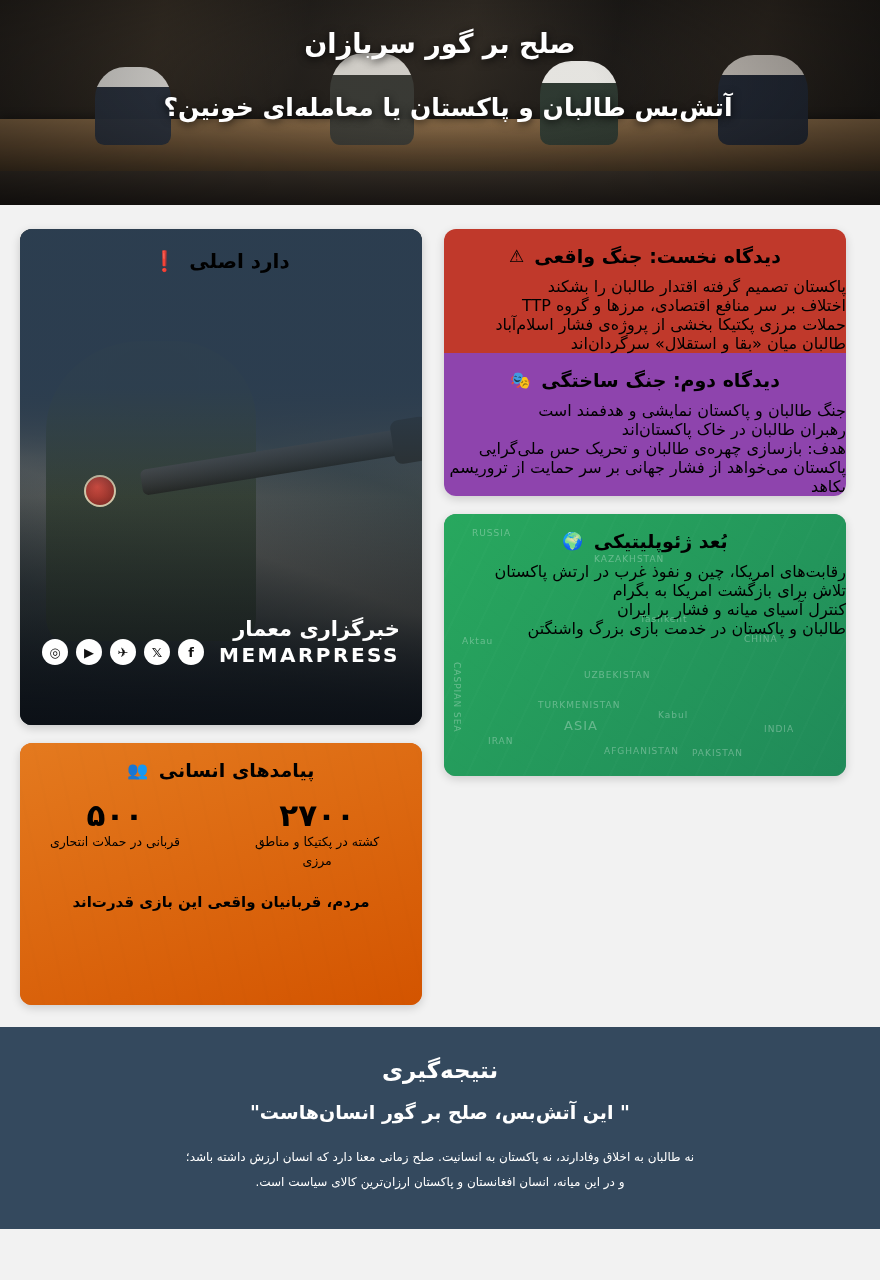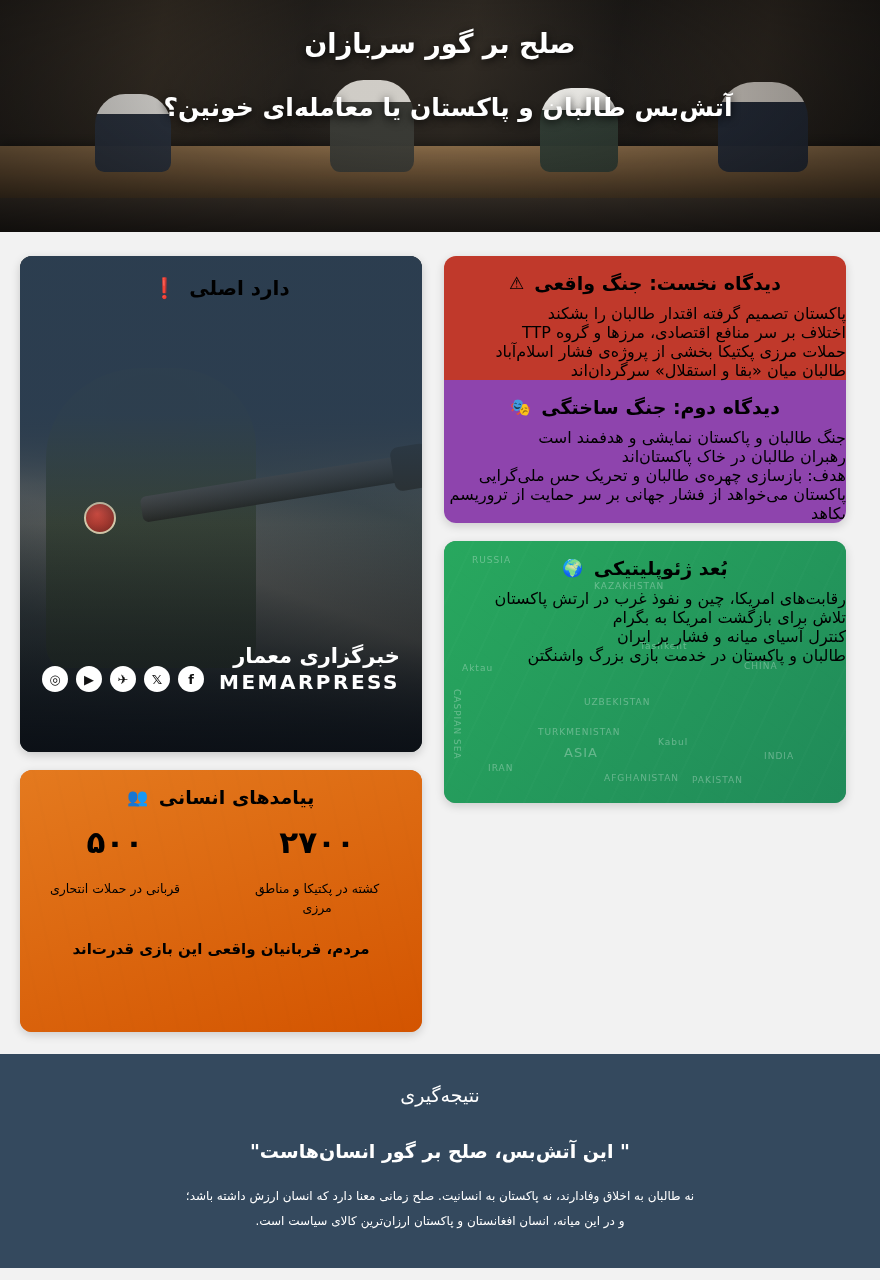--- a/index.html
+++ b/index.html
@@ -14,21 +14,21 @@
     height: 1280px;
     position: relative;
     background: #f2f2f2;
     overflow: hidden;
   }
 
   
   .hero {
     position: relative;
     width: 880px;
-    height: 232px;
+    height: 205px;
     background: #2b2723;
     overflow: hidden;
   }
   .hero-photo {
     position: absolute;
     inset: 0;
     background:
       linear-gradient(to bottom, rgba(20,18,16,.55), rgba(20,18,16,.78)),
       linear-gradient(100deg, #4a4138 0%, #6a5a46 18%, #3d3730 34%, #5b5042 52%, #2e2a26 68%, #55483a 84%, #332e29 100%);
   }
@@ -157,21 +157,21 @@
   }
   .stat { text-align: center; }
   .stat .num {
     font-size: 31px;
     font-weight: bold;
     letter-spacing: 1px;
   }
   .stat .cap {
     font-size: 12.5px;
     line-height: 1.5;
-    margin-top: 20px;
+    margin-top: 0;
     max-width: 150px;
   }
   .orange-note {
     text-align: center;
     font-size: 15px;
     font-weight: bold;
     padding: 22px 18px 20px 18px;
   }
 
   
@@ -301,23 +301,23 @@
 
   
   .conclusion {
     margin: 22px 0 0 0;
     background: #34495e;
     color: #fff;
     padding: 30px 44px 34px 44px;
     text-align: center;
   }
   .conclusion h2 {
-    font-size: 19px;
-    font-weight: normal;
-    margin-bottom: 34px;
+    font-size: 23px;
+    font-weight: bold;
+    margin-bottom: 18px;
   }
   .quote {
     font-size: 19px;
     font-weight: bold;
     margin-bottom: 22px;
   }
   .conclusion p {
     font-size: 12px;
     line-height: 2.1;
   }

